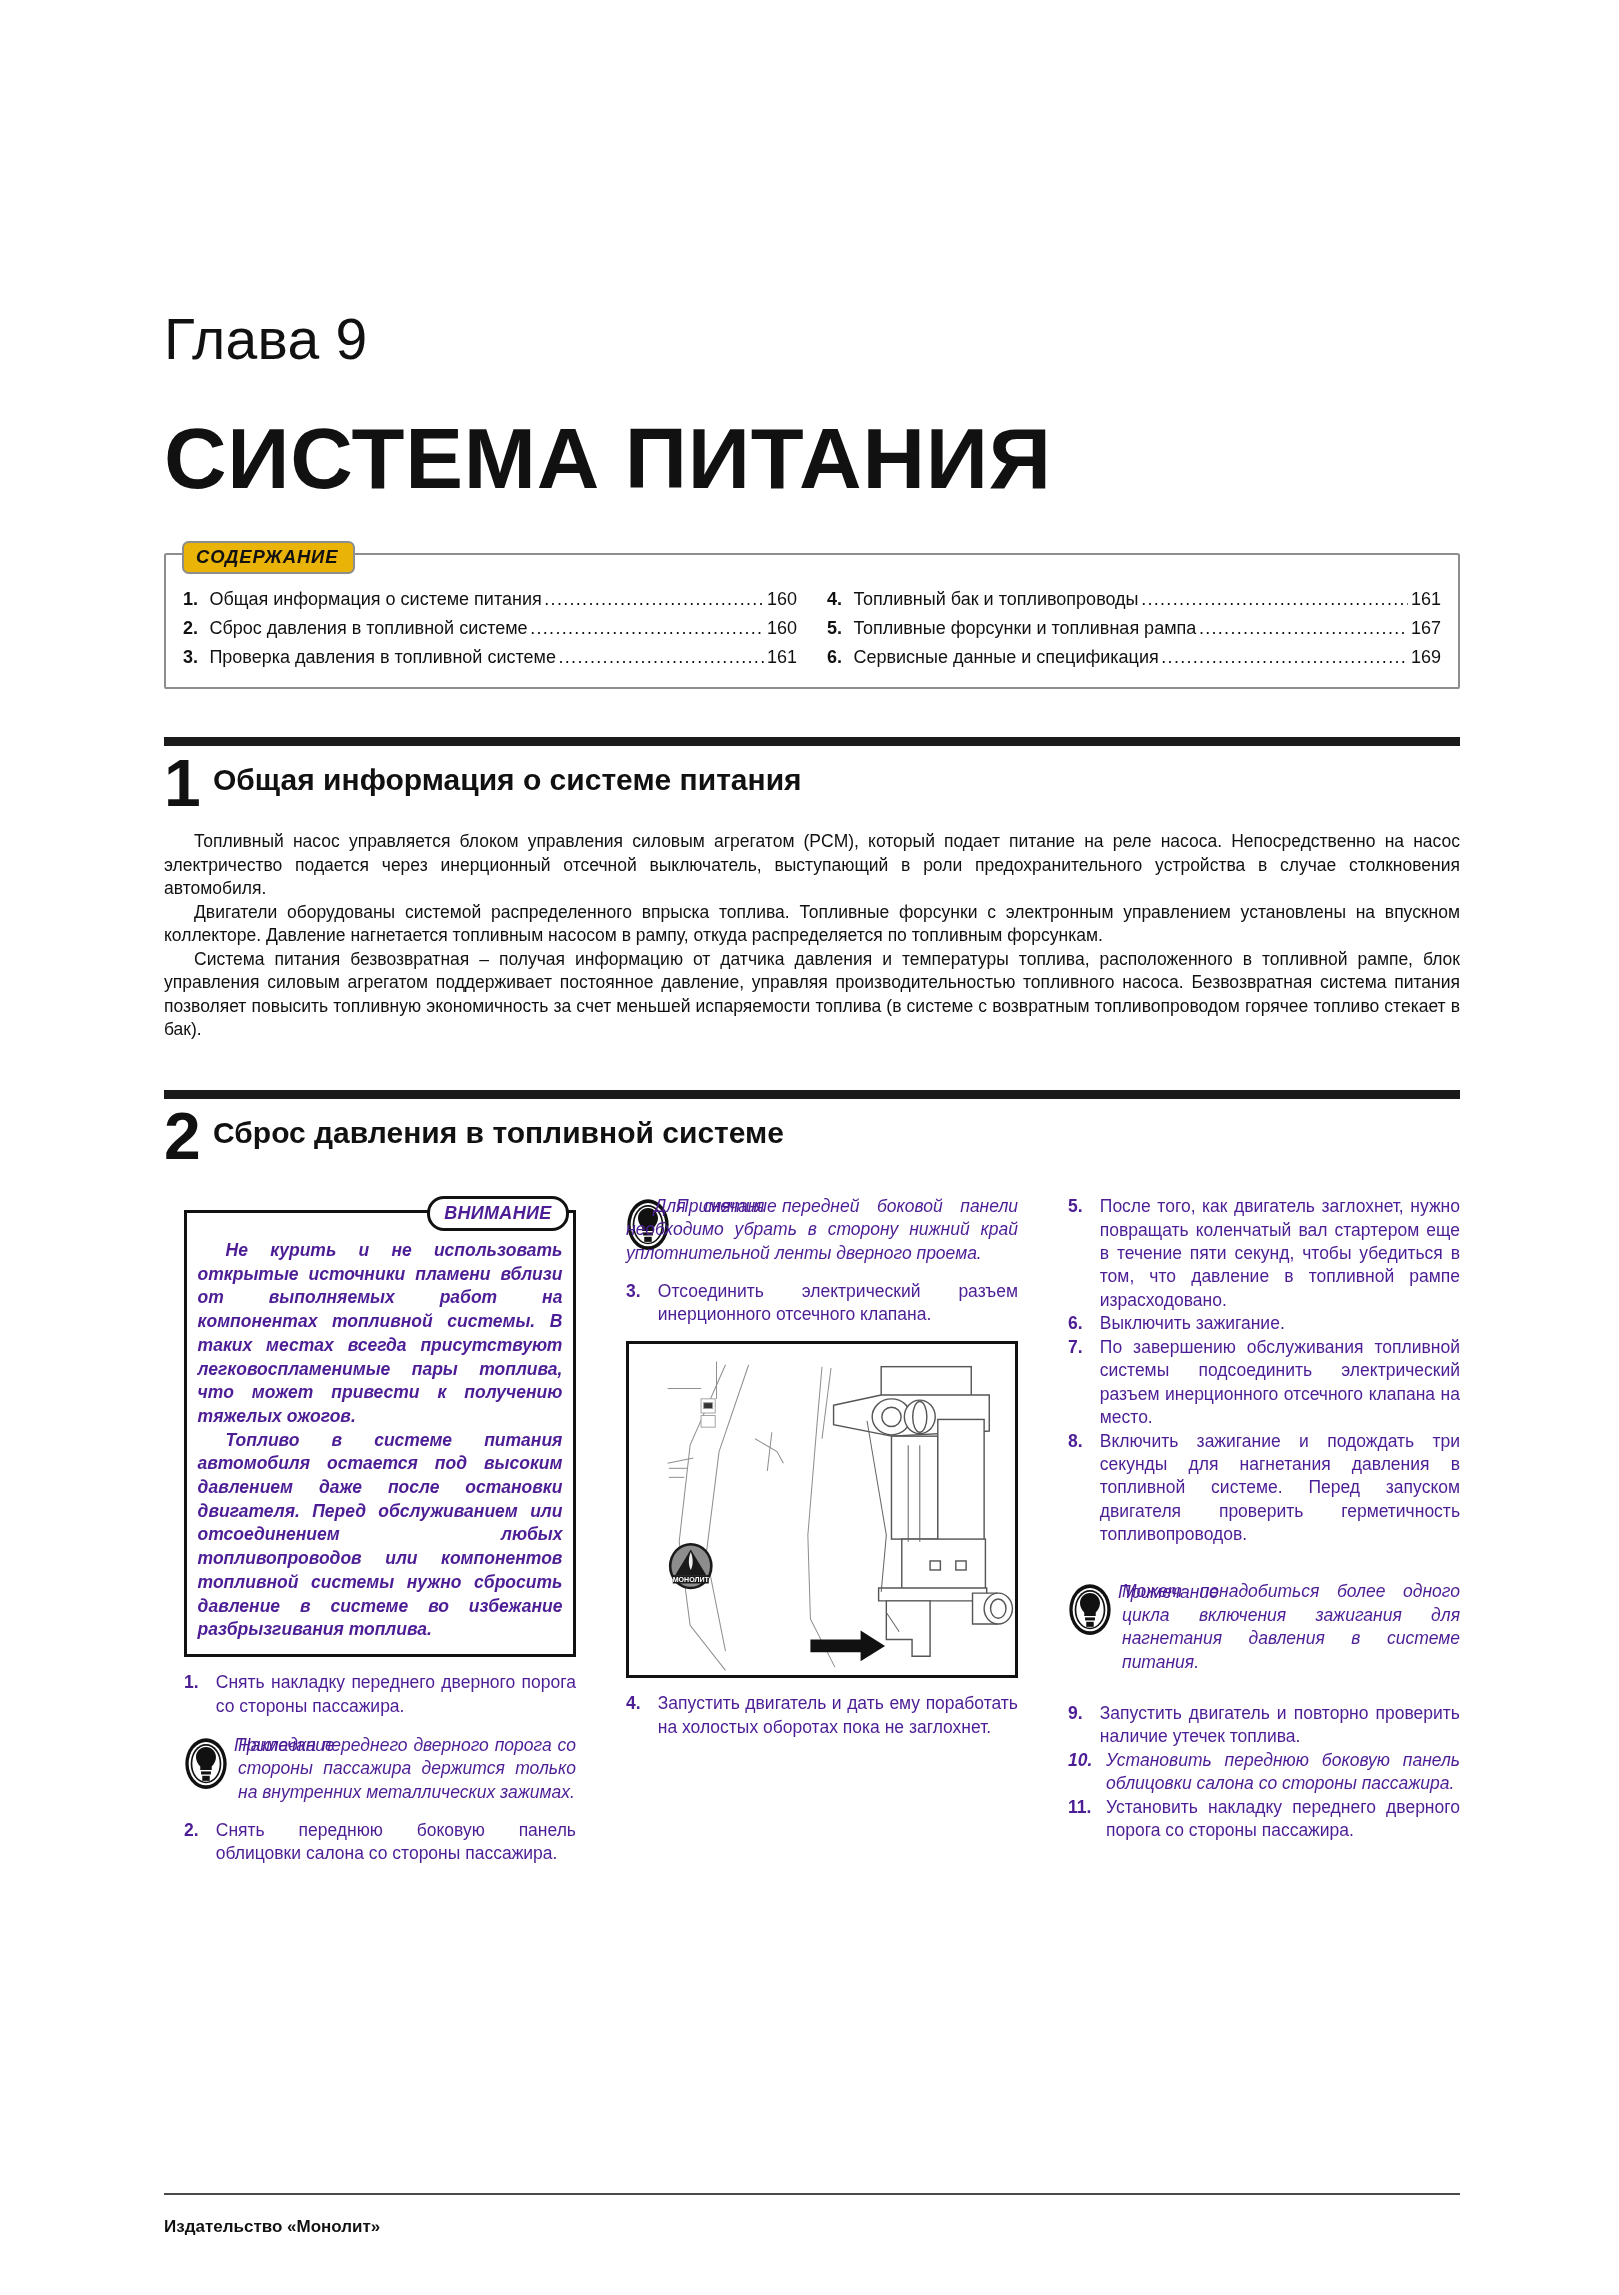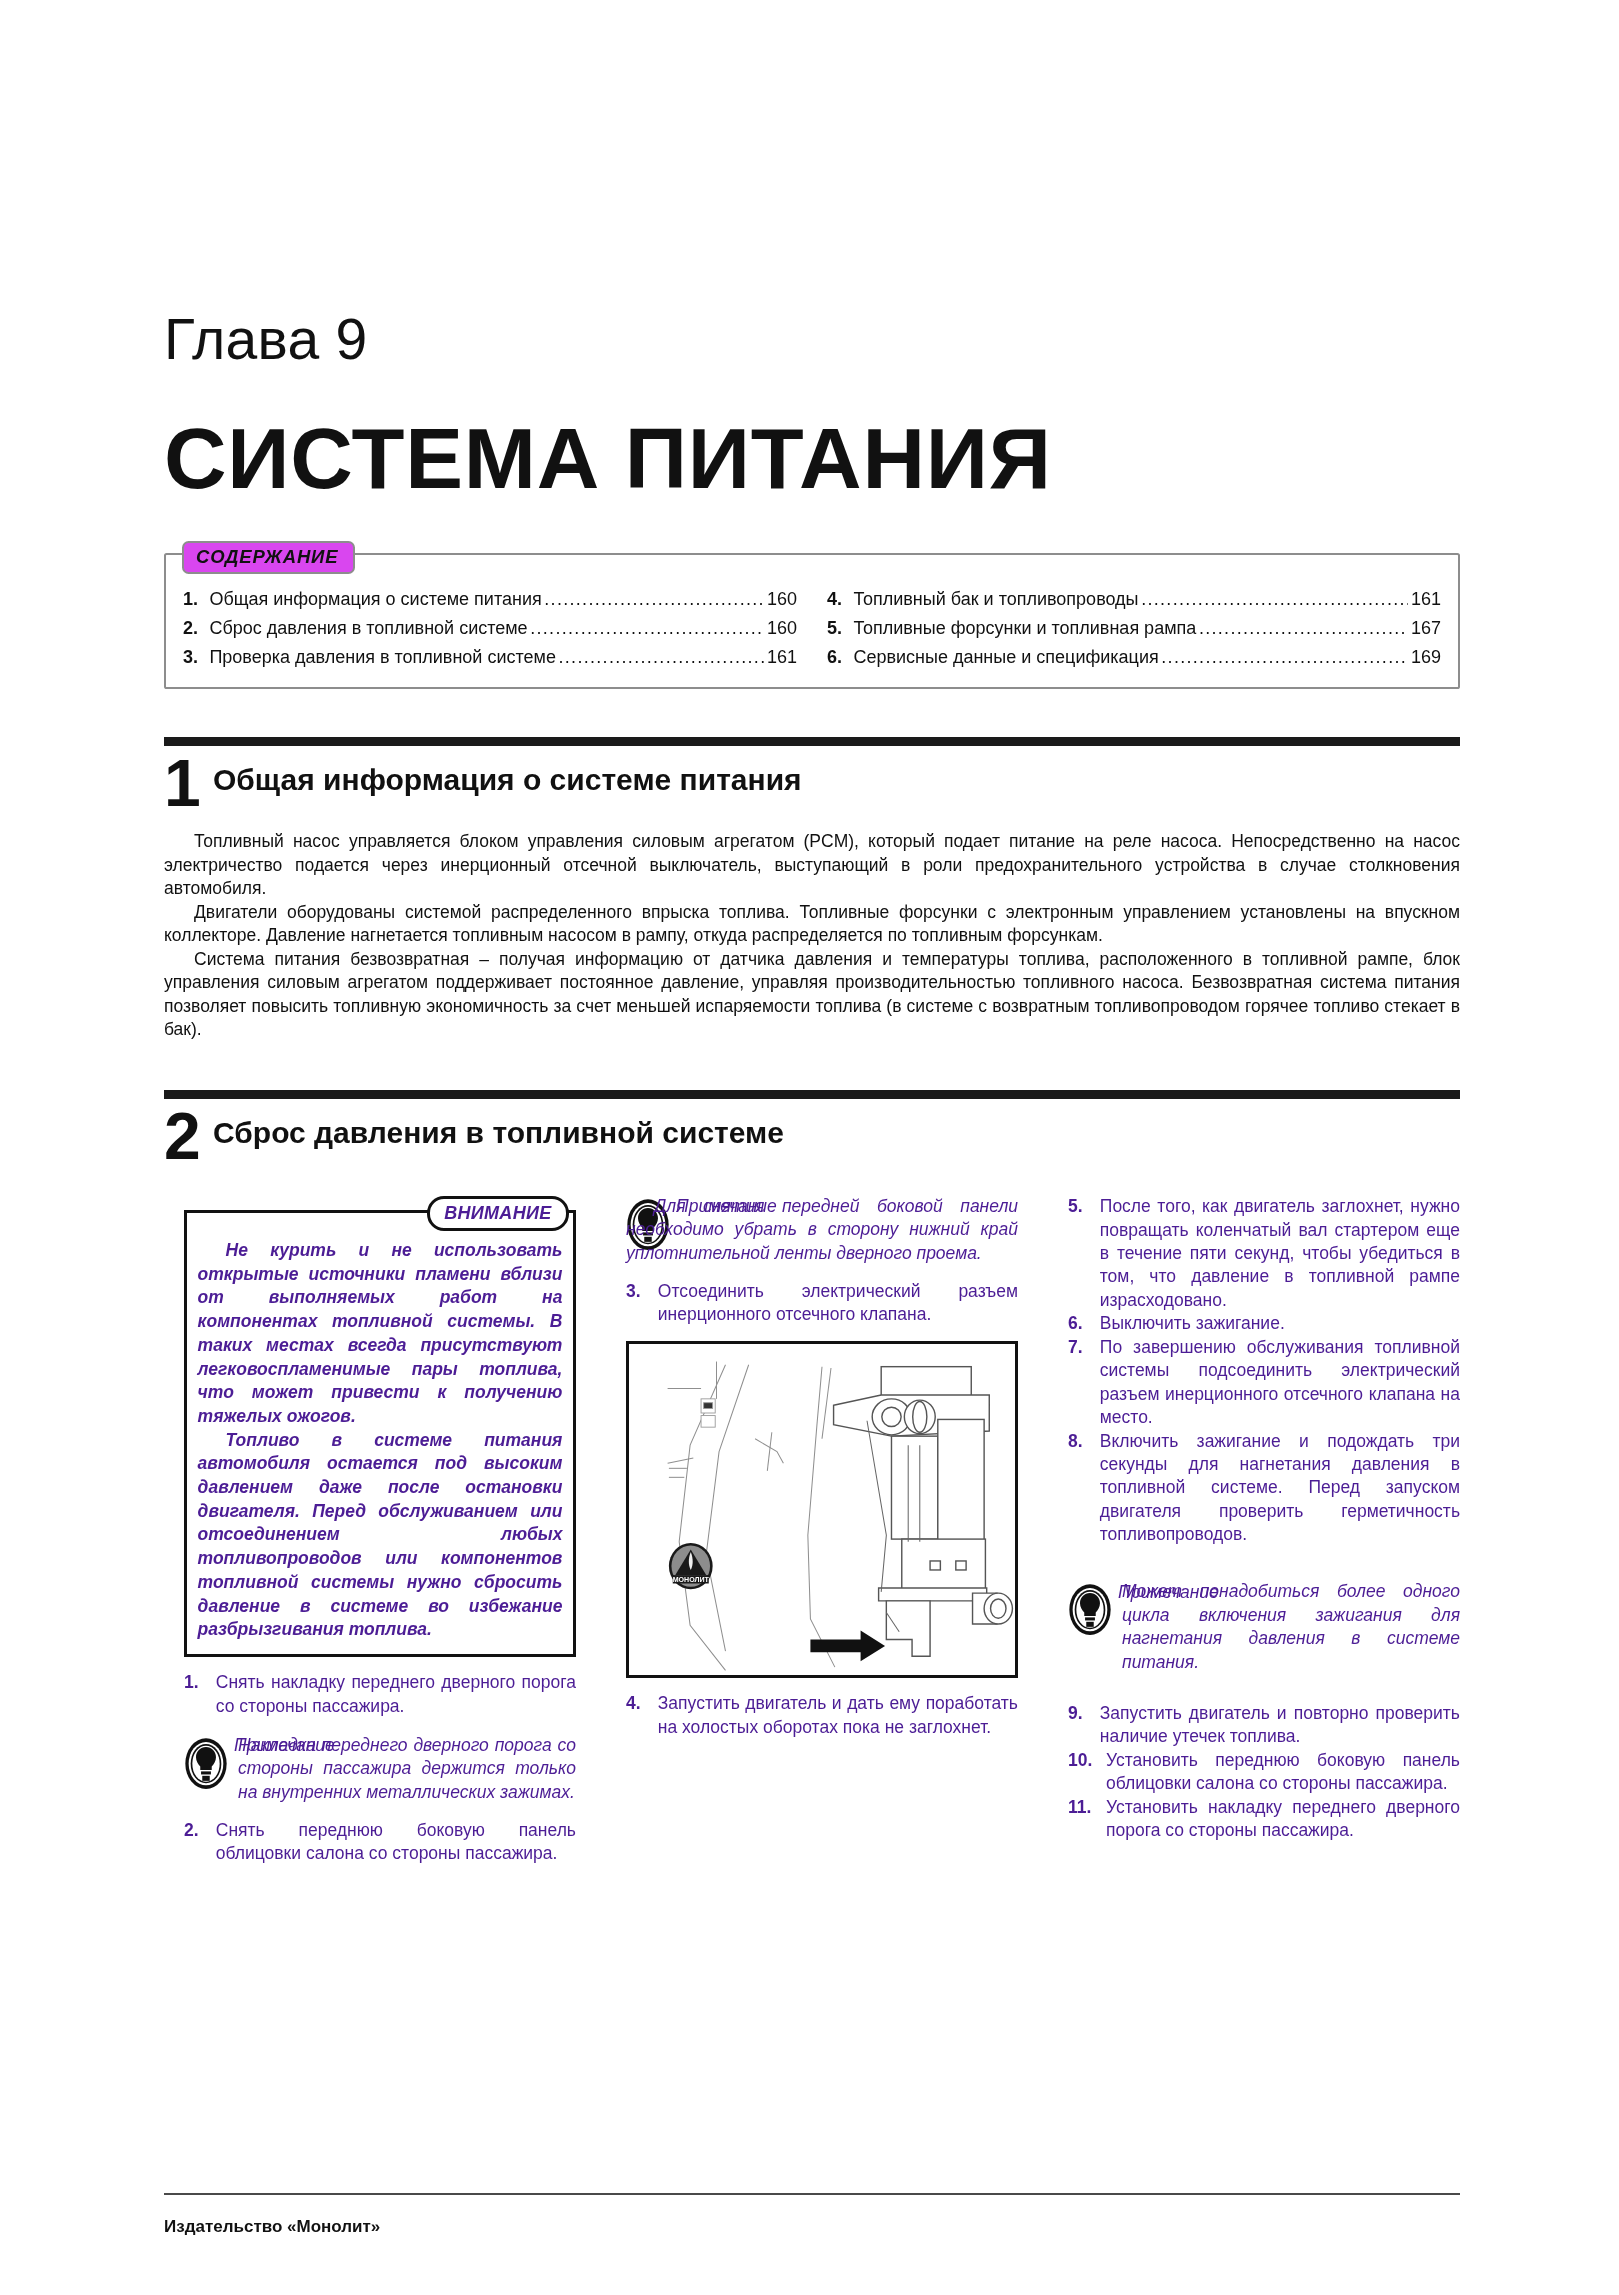--- a/index.html
+++ b/index.html
@@ -48,21 +48,21 @@
     position:relative;
     margin-top:52px;
     border:2px solid #8d8d8d;
     border-radius:2.6px;
     padding:30px 17px 14.5px 17px;
     box-sizing:border-box;
   }
   .toc-badge{
     position:absolute;
     top:-14.5px;left:16px;
-    background:#d946ef;
+    background:#eab308;
     border:2px solid #8d8d8d;
     border-radius:6.6px;
     padding:3.3px 14.5px 4.6px 12px;
     font-size:18.5px;
     font-weight:700;
     font-style:italic;
     letter-spacing:0.8px;
     color:#111;
   }
   .toc-cols{
@@ -512,21 +512,21 @@
             </div>
             <div class="note-body" style="margin-top:-56px;">
               <p style="margin-left:54px;">Может понадобиться более одного цикла включения зажигания для нагнетания давления в системе питания.</p>
             </div>
           </div>
 
           <div class="step" style="margin-top:28px;">
             <span class="step-n">9.</span>
             <span class="step-t">Запустить двигатель и повторно проверить наличие утечек топлива.</span>
           </div>
-          <div class="step" style="margin-top:0;">
+          <div class="step" style="margin-top:0;font-style:italic;">
             <span class="step-n wide">10.</span>
             <span class="step-t">Установить переднюю боковую панель облицовки салона со стороны пассажира.</span>
           </div>
           <div class="step" style="margin-top:0;">
             <span class="step-n wide">11.</span>
             <span class="step-t">Установить накладку переднего дверного порога со стороны пассажира.</span>
           </div>
 
         </div>
 

